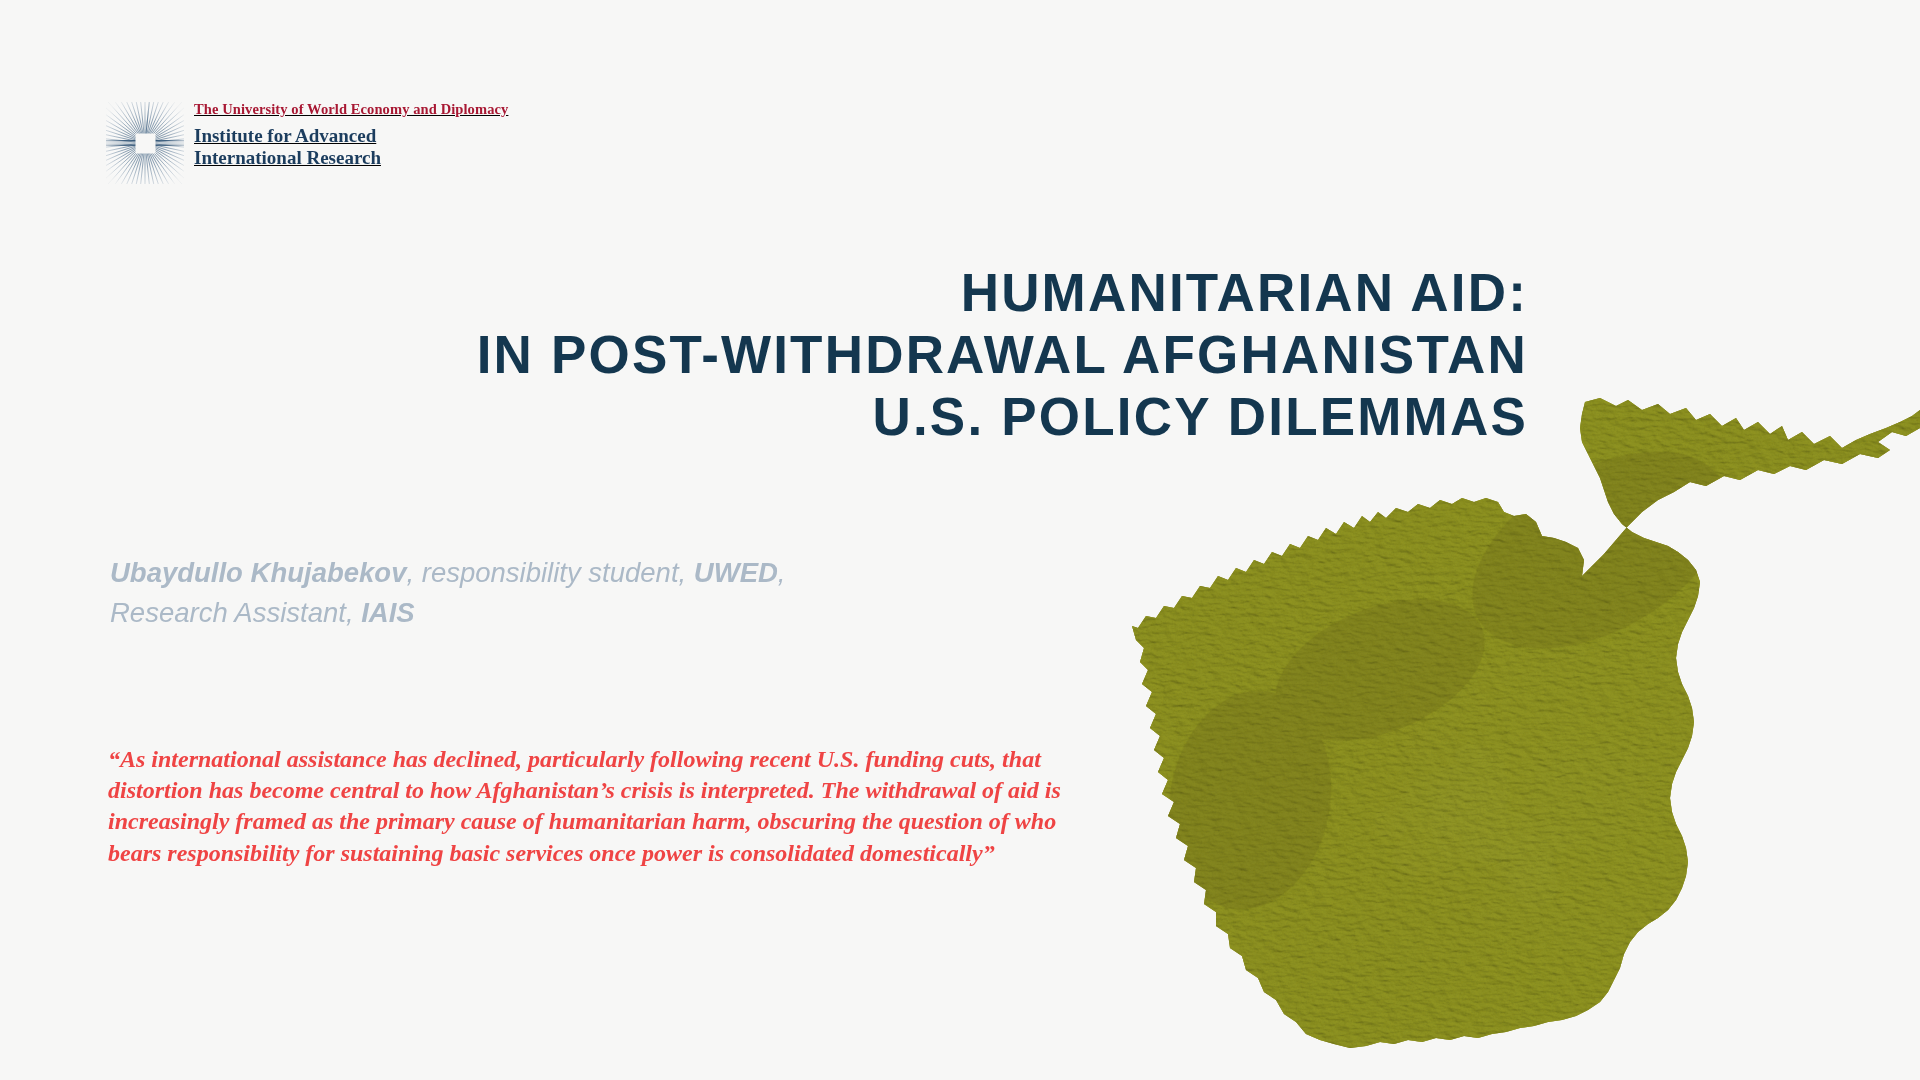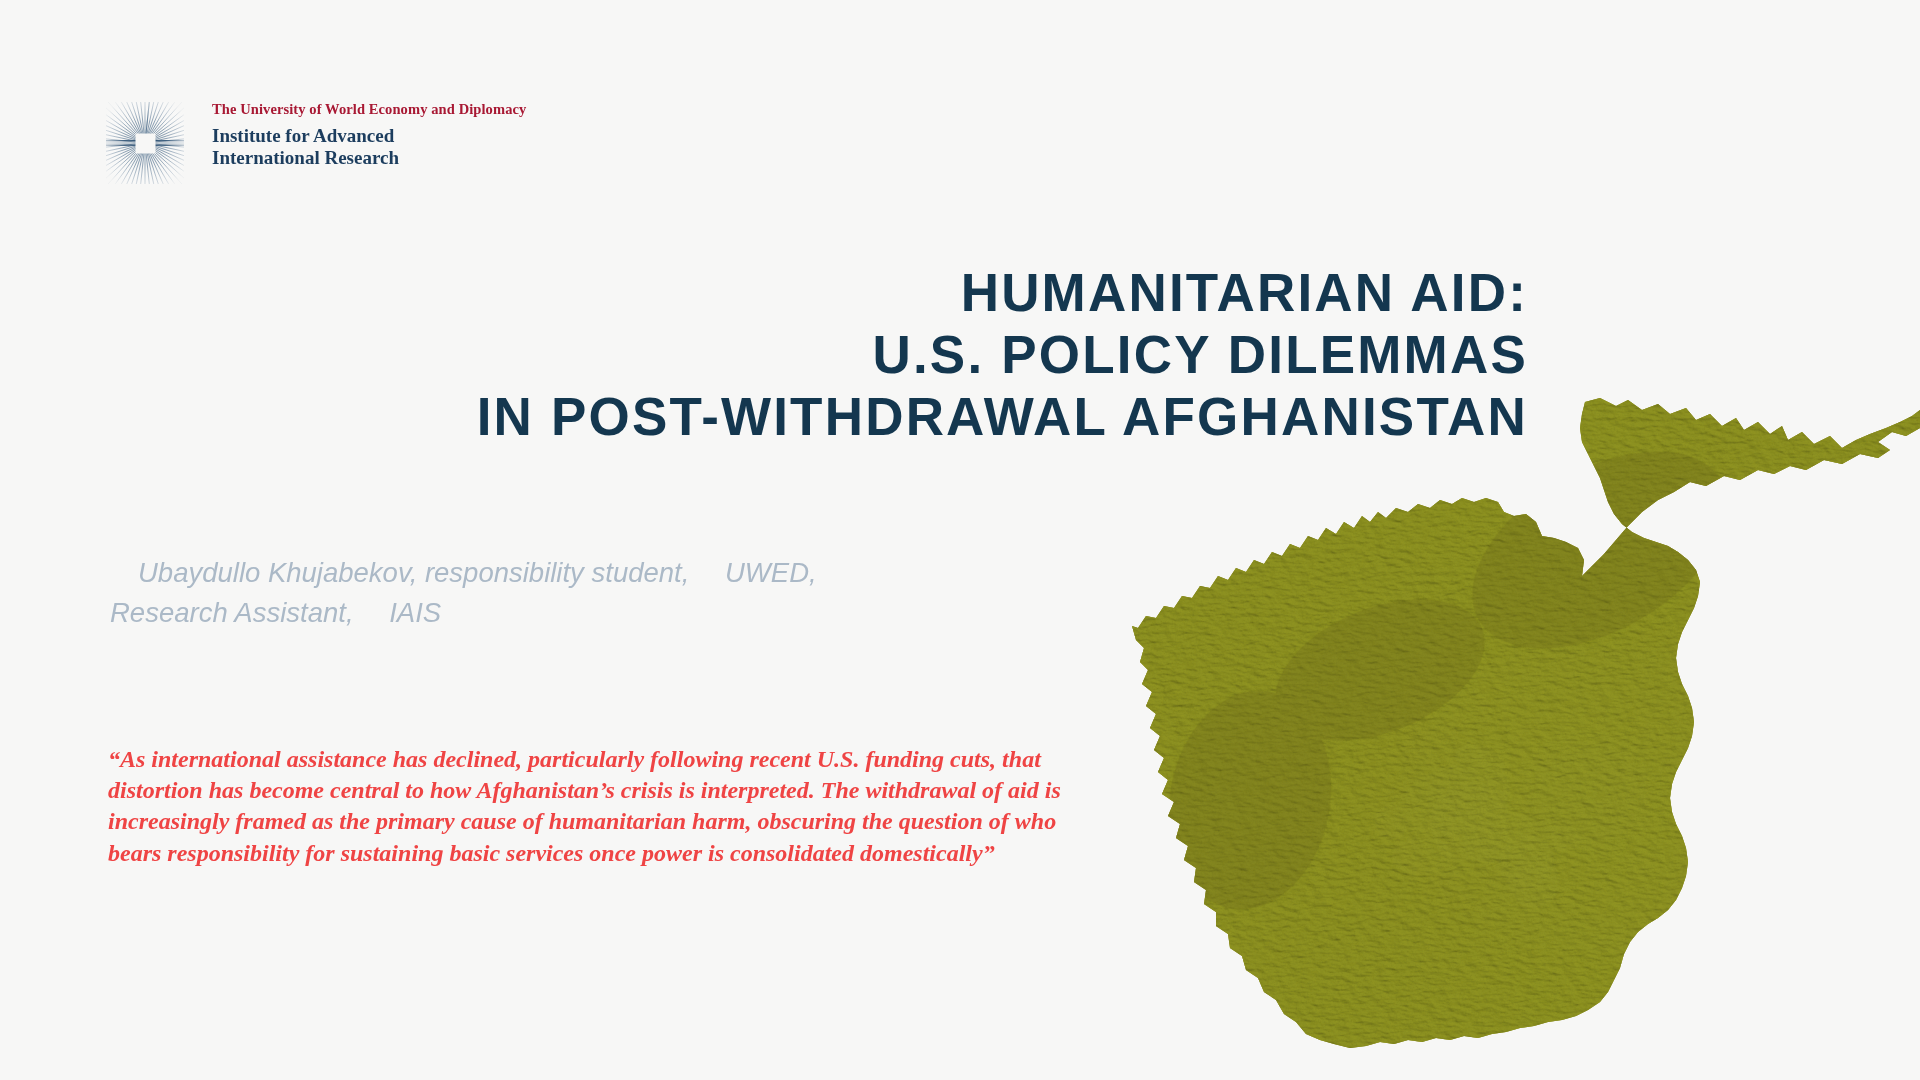--- a/index.html
+++ b/index.html
@@ -33,22 +33,23 @@
   .logo-mark {
     width: 78px;
     height: 82px;
     flex: 0 0 auto;
     position: relative;
     margin-top: 4px;
   }
   .logo-mark svg { display: block; }
 
   .logo-text {
-    margin-left: 28px;
+    margin-left: 10px;
     padding-top: 4px;
+    text-decoration: underline;
   }
   .logo-university {
     font-family: "Liberation Serif", serif;
     font-weight: bold;
     font-size: 14.5px;
     color: #a81833;
     letter-spacing: 0.1px;
     white-space: nowrap;
     line-height: 1.1;
   }
@@ -85,21 +86,21 @@
     position: absolute;
     left: 110px;
     top: 553px;
     width: 1000px;
     font-family: "Liberation Sans", sans-serif;
     font-style: italic;
     font-size: 27.5px;
     line-height: 1.44;
     color: #abb9c7;
   }
-  .byline b { font-weight: normal; margin-left: 28px; }
+  .byline b { font-weight: bold; }
 
   
   .quote {
     position: absolute;
     left: 108px;
     top: 744px;
     width: 960px;
     font-family: "Liberation Serif", serif;
     font-weight: bold;
     font-style: italic;
@@ -220,22 +221,22 @@
       <div class="logo-university">The University of World Economy and Diplomacy</div>
       <div class="logo-institute">
         <div>Institute for Advanced</div>
         <div>International Research</div>
       </div>
     </div>
   </div>
 
   <div class="title-block">
     <div class="title-line">HUMANITARIAN AID:</div>
+    <div class="title-line">IN POST-WITHDRAWAL AFGHANISTAN</div>
     <div class="title-line">U.S. POLICY DILEMMAS</div>
-    <div class="title-line">IN POST-WITHDRAWAL AFGHANISTAN</div>
   </div>
 
   <div class="byline">
     <b>Ubaydullo Khujabekov</b><span>, responsibility student, </span><b>UWED</b><span>,</span><br><span>Research Assistant, </span><b>IAIS</b>
   </div>
 
   <div class="quote">“As international assistance has declined, particularly following recent U.S. funding cuts, that distortion has become central to how Afghanistan’s crisis is interpreted. The withdrawal of aid is increasingly framed as the primary cause of humanitarian harm, obscuring the question of who bears responsibility for sustaining basic services once power is consolidated domestically”</div>
 
   <div class="map-wrap">
     <svg viewBox="0 0 790 680" xmlns="http://www.w3.org/2000/svg" aria-hidden="true">

